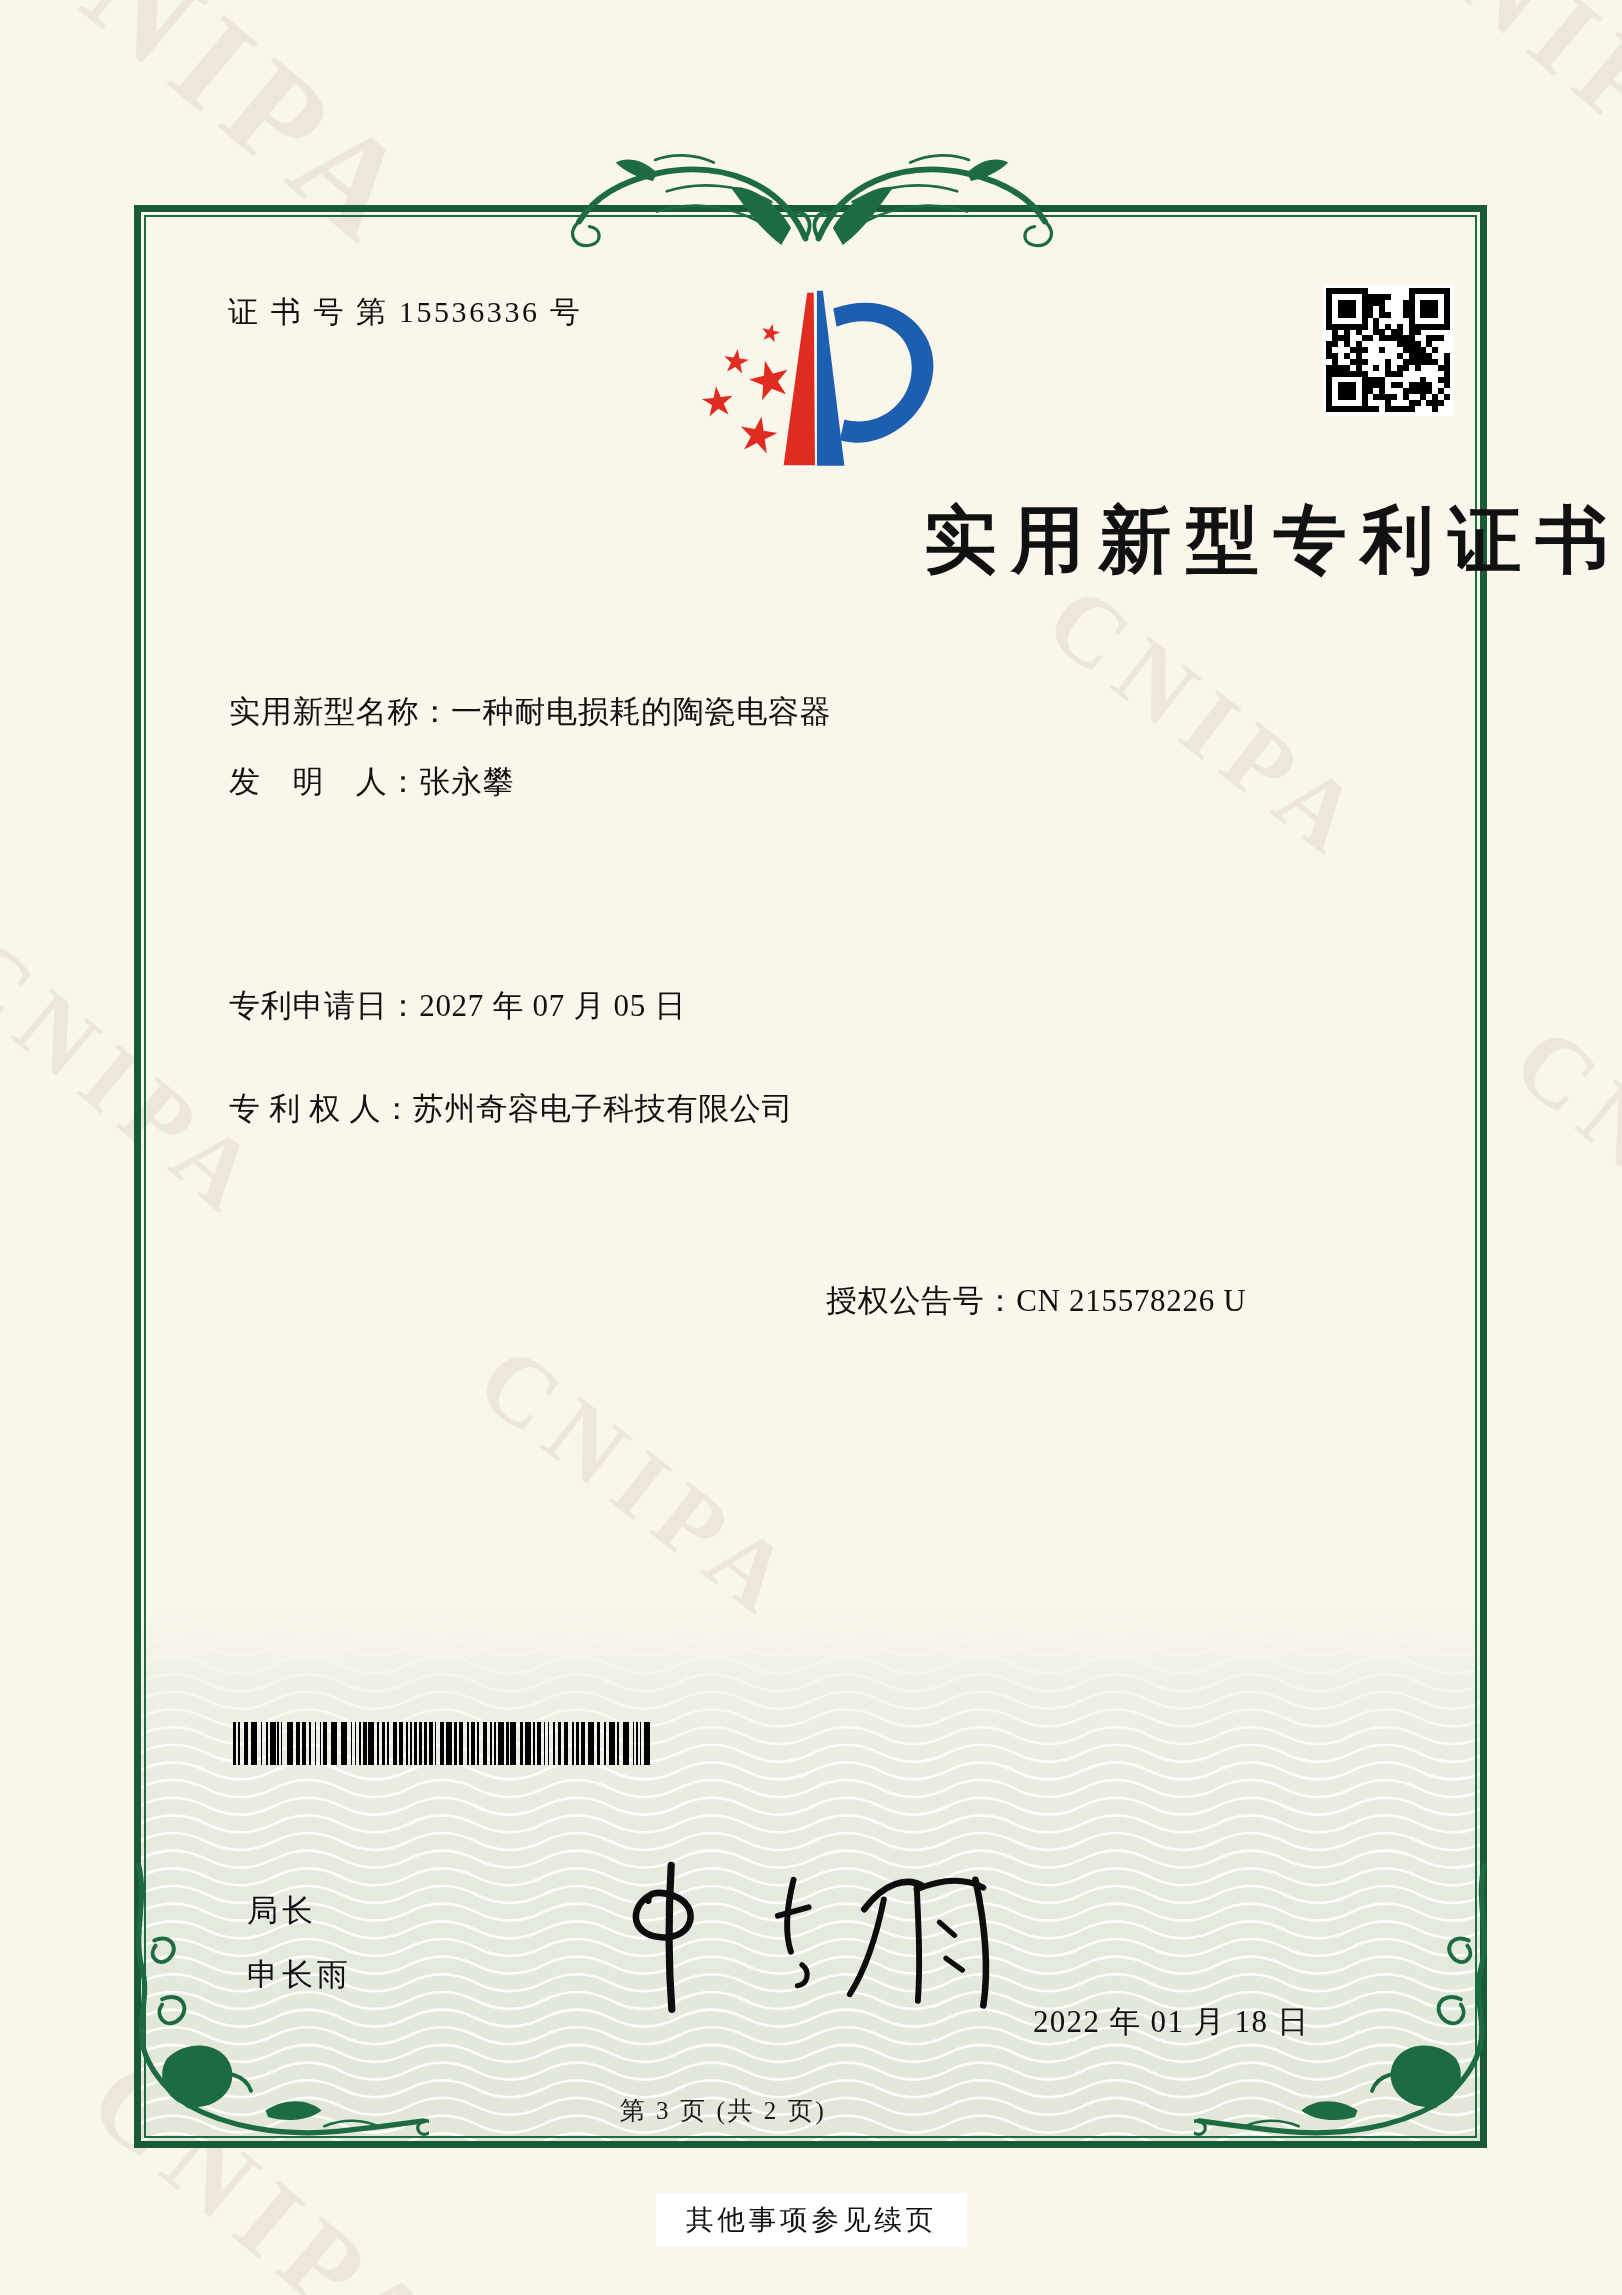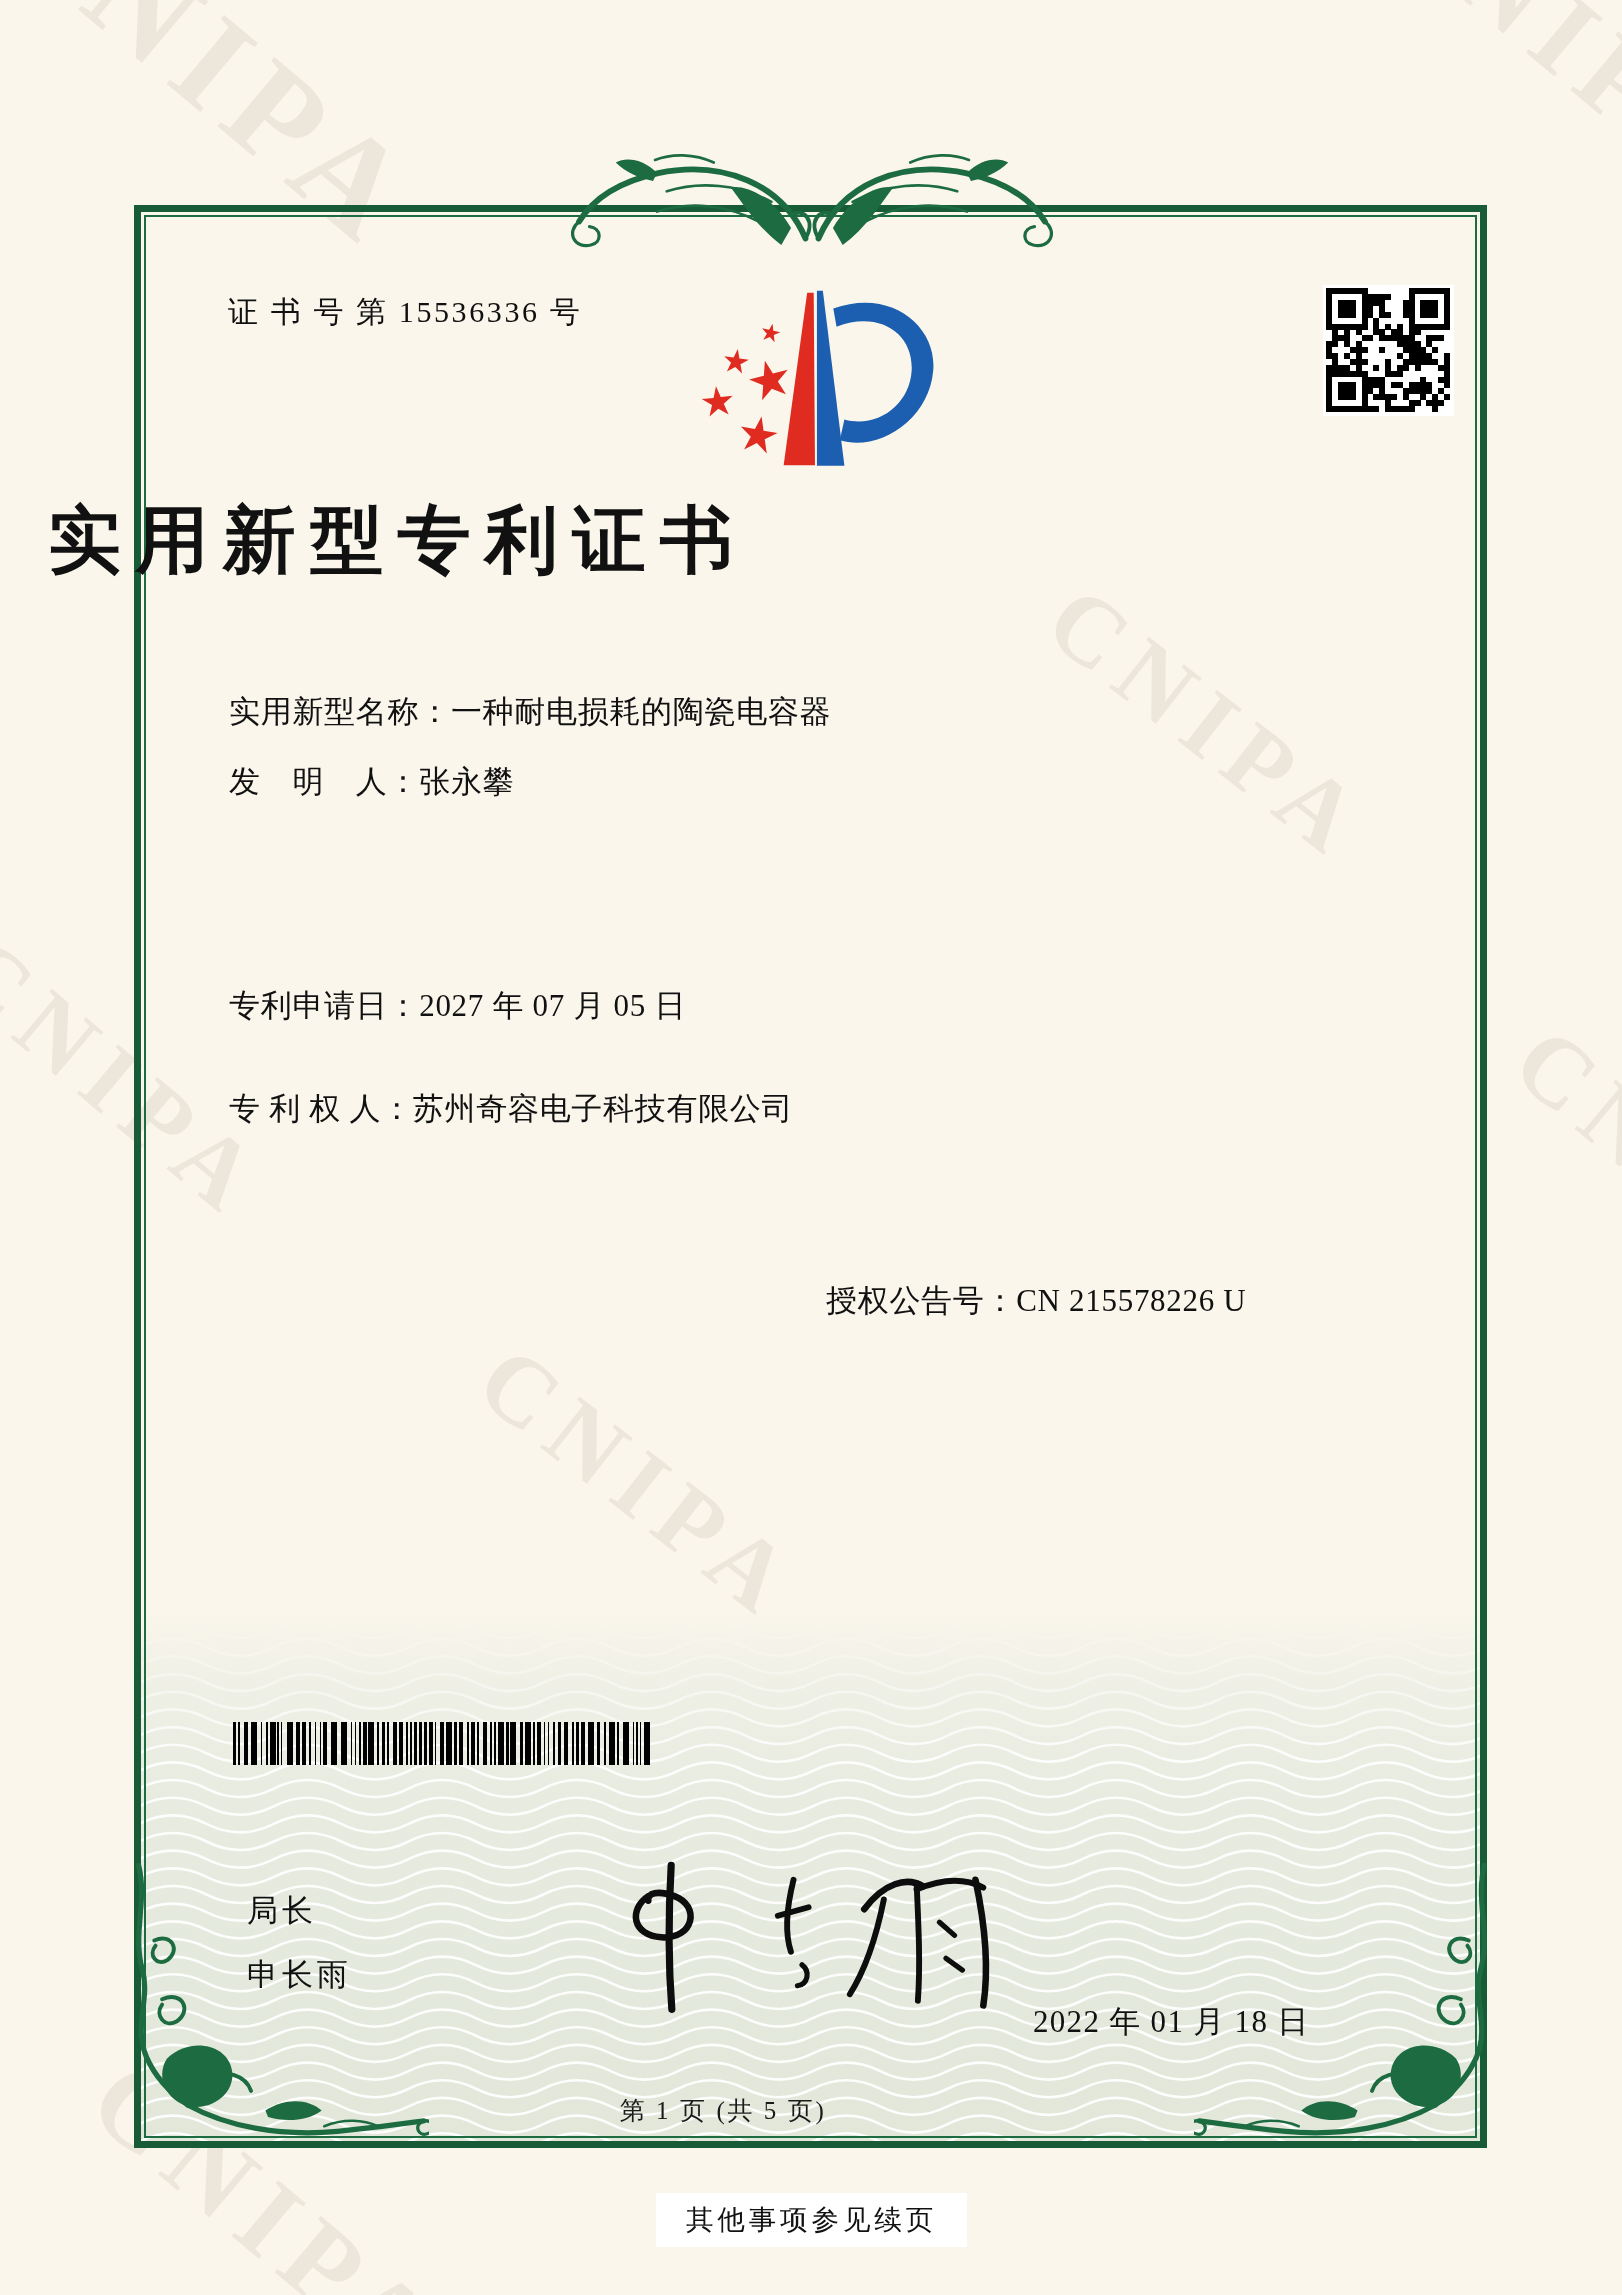--- a/index.html
+++ b/index.html
@@ -16,21 +16,21 @@
         -webkit-mask-image:linear-gradient(180deg,transparent 0,black 157px);
         mask-image:linear-gradient(180deg,transparent 0,black 157px);}
   
   .frame{position:absolute;left:134px;top:205px;width:1353px;height:1943px;
          border:7.2px solid #175c36;z-index:3;box-sizing:border-box;}
   .frame-inner{position:absolute;left:3.3px;top:3.3px;right:3.3px;bottom:3.3px;border:2px solid #1d6b40;}
   .orn{position:absolute;z-index:4;}
   
   .ct{position:absolute;z-index:5;}
   .certno{left:228px;top:292px;font-size:30px;letter-spacing:2.6px;}
-  .title{left:0;right:0;top:492px;text-align:left;font-size:73px;font-weight:700;letter-spacing:14.4px;padding-left:48px;}
+  .title{left:0;right:0;top:492px;text-align:right;font-size:73px;font-weight:700;letter-spacing:14.4px;}
   .row{left:229px;font-size:31px;letter-spacing:0.7px;white-space:nowrap;}
   .row .lbl{display:inline-block;}
   .grant2{left:826px;}
   .paras{left:229px;top:1352px;width:1173px;font-size:31px;line-height:50px;text-align:justify;}
   .paras p{margin:0;text-indent:63px;}
   .barcode{left:233px;top:1722px;width:419px;height:43px;}
   .barcode div{position:absolute;top:0;height:43px;background:#000;}
   .signer{left:247px;font-size:31px;letter-spacing:3.9px;}
   .sig{left:609px;top:1860px;}
   .issuedate{left:1033px;top:2001px;font-size:31px;letter-spacing:1.3px;}
@@ -521,20 +521,20 @@
       <path d="M470,45 C510,28 545,28 572,42" stroke-width="9"></path>
       <path d="M470,35 C473,100 476,160 472,215" stroke-width="9"></path>
       <path d="M560,30 C575,100 580,170 572,222" stroke-width="10"></path>
       <path d="M505,95 L528,115" stroke-width="8"></path>
       <path d="M515,150 L540,168" stroke-width="8"></path>
     </g>
   </svg>
 
   <div class="ct issuedate">2022 年 01 月 18 日</div>
 
-  <div class="ct pageno">第 1 页 (共 5 页)</div>
+  <div class="ct pageno">第 3 页 (共 2 页)</div>
 
   <div class="ct contnote">
     <span>其他事项参见续页</span>
   </div>
 
 </div>
 
 
 </body></html>

